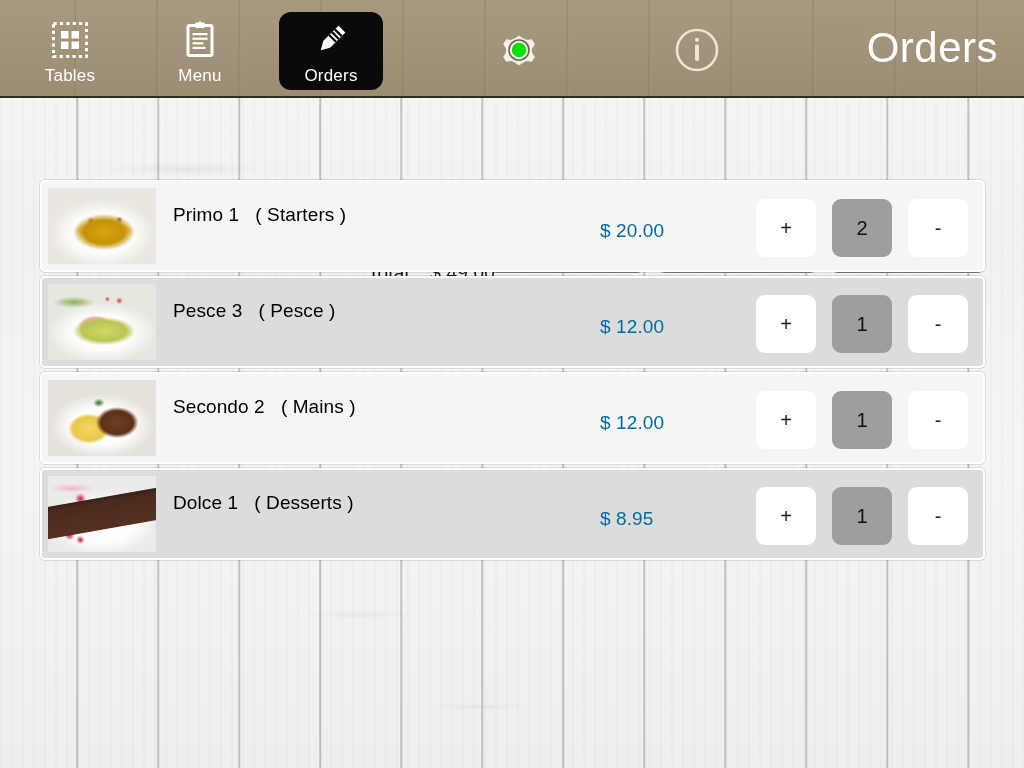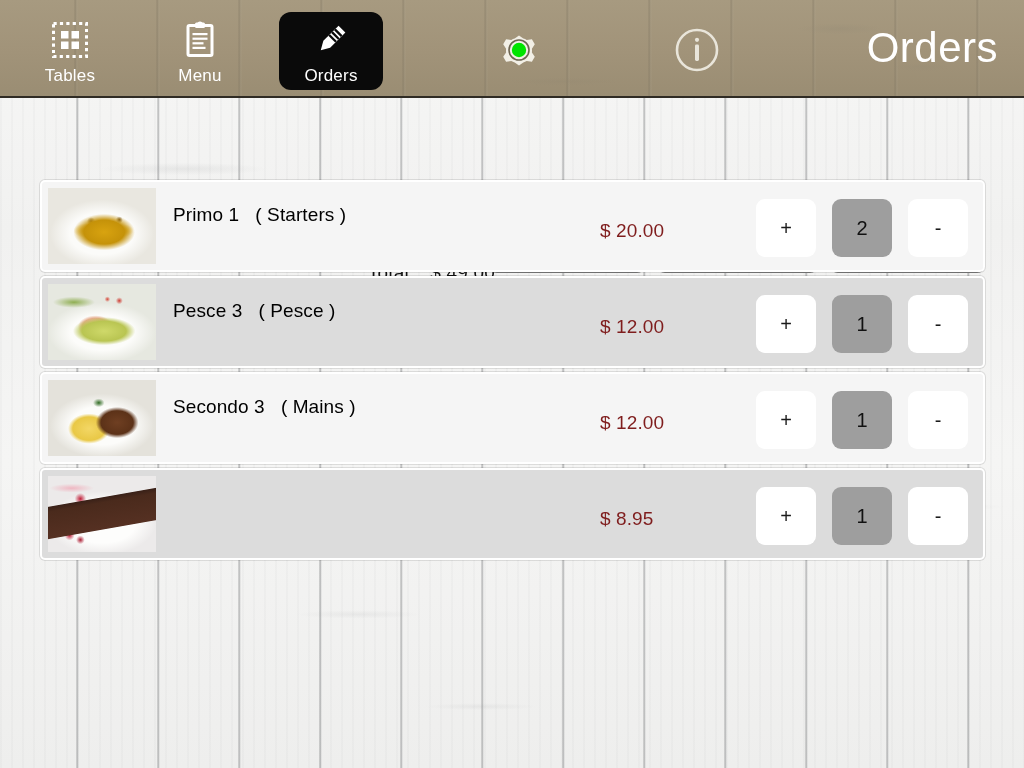--- a/index.html
+++ b/index.html
@@ -189,21 +189,21 @@
     left: 131px; top: 22px;
     font-size: 19px;
     color: #000000;
     white-space: pre;
     letter-spacing: 0.1px;
   }
   .row-price {
     position: absolute;
     left: 558px; top: 38px;
     font-size: 19px;
-    color: #7f1d1d;
+    color: #0369a1;
     white-space: pre;
     letter-spacing: 0.1px;
   }
 
   .stepper { position: absolute; top: 17px; left: 714px; }
   .sbtn {
     position: absolute;
     top: 0;
     width: 60px; height: 58px;
     border: none;
@@ -372,30 +372,31 @@
         <div class="row-name">Pesce 3   ( Pesce )</div>
         <div class="row-price">$ 12.00</div>
         <div class="stepper">
           <button class="sbtn plus">+</button>
           <div class="sbtn qty">1</div>
           <button class="sbtn minus">-</button>
         </div>
       </div>
       <div class="row">
         <div class="thumb food-meat"></div>
-        <div class="row-name">Secondo 3   ( Mains )</div>
+        <div class="row-name">Secondo 2   ( Mains )</div>
         <div class="row-price">$ 12.00</div>
         <div class="stepper">
           <button class="sbtn plus">+</button>
           <div class="sbtn qty">1</div>
           <button class="sbtn minus">-</button>
         </div>
       </div>
       <div class="row alt">
         <div class="thumb food-cake"></div>
+        <div class="row-name">Dolce 1   ( Desserts )</div>
         <div class="row-price">$ 8.95</div>
         <div class="stepper">
           <button class="sbtn plus">+</button>
           <div class="sbtn qty">1</div>
           <button class="sbtn minus">-</button>
         </div>
       </div>
     </div>
 
 </div>

